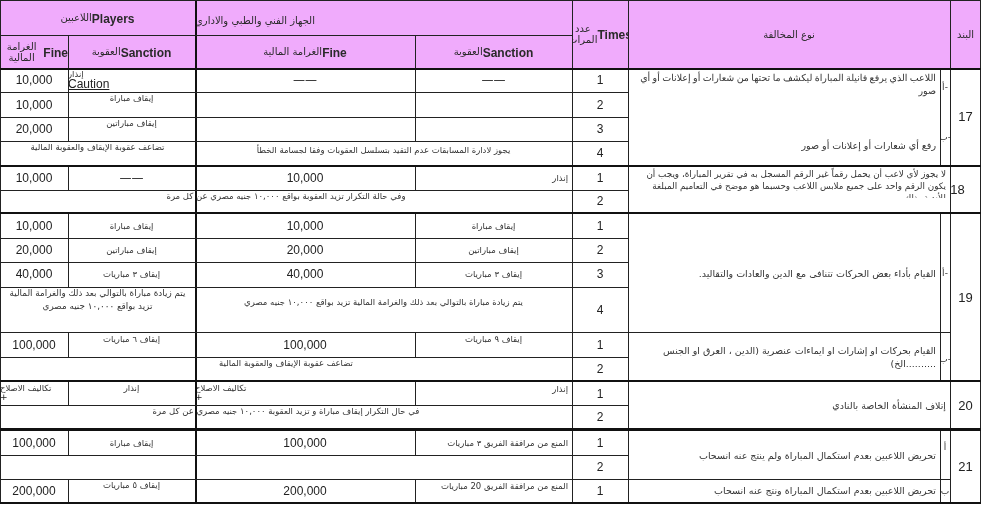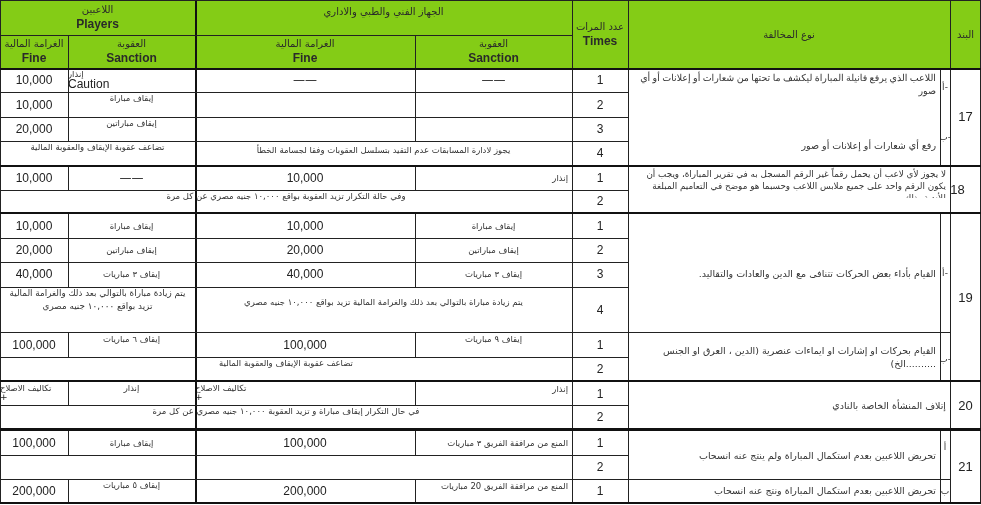--- a/index.html
+++ b/index.html
@@ -1,31 +1,31 @@
 <!DOCTYPE html>
 <html><head>
 <meta charset="utf-8">
 <style>
   html, body { margin: 0; padding: 0; background: #ffffff; }
   body { width: 981px; height: 505px; overflow: hidden; position: relative; font-family: "DejaVu Sans", sans-serif; color: #222; }
   .grid { position: absolute; left: 0; top: 0; width: 981px; height: 505px; }
   .cell { position: absolute; box-sizing: border-box; display: flex; align-items: center; justify-content: center; text-align: center; overflow: hidden; }
-  .hdr { background: #84cc16; color: #2a2a2a; flex-direction: column; }
+  .hdr { background: #f0abfc; color: #2a2a2a; flex-direction: row; }
   .hdr .ar { font-size: 10px; }
   .hdr .en { font-family: "Liberation Sans", sans-serif; font-weight: bold; font-size: 12px; margin-top: 2px; }
   .num { font-family: "Liberation Sans", sans-serif; font-size: 12px; }
   .ar-s { font-size: 8.5px; direction: rtl; color: #333; }
   .ar-t { font-size: 9.5px; direction: rtl; color: #333; line-height: 13px; }
   .top { align-items: flex-start; padding-top: 1px; }
   .txt-right { justify-content: flex-start; text-align: right; padding: 2px 4px; direction: rtl; }
   .line { position: absolute; background: #222; }
   .vline { width: 1px; }
   .hline { height: 1px; }
   .thick { background: #111; }
-  .caption { font-family: "Liberation Sans", sans-serif; font-size: 12px; color: #222; }
+  .caption { font-family: "Liberation Sans", sans-serif; font-size: 12px; color: #222; text-decoration: underline; }
   .item-num { font-family: "Liberation Sans", sans-serif; font-size: 13px; }
   .letter { font-size: 9px; color: #333; }
 </style>
 </head>
 <body>
 
 <div class="grid">
 
   <div class="cell hdr" style="left:0;top:0;width:195px;height:35px;">
     <span class="ar">اللاعبين</span>

